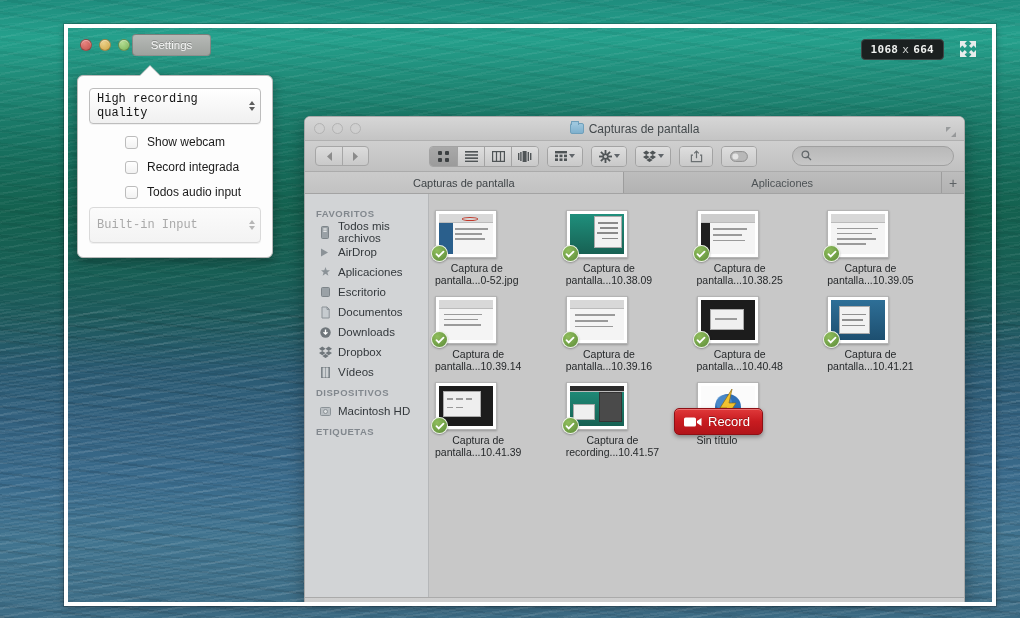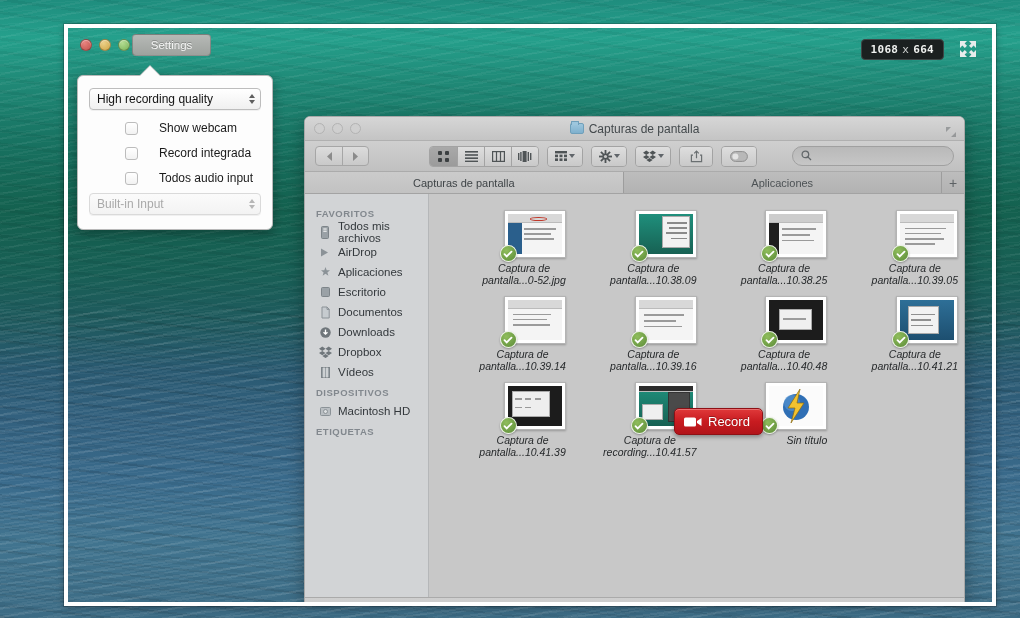--- a/index.html
+++ b/index.html
@@ -117,46 +117,47 @@
   }
   #settings-popover .arrow {
     position: absolute; top: -10px; left: 61px;
     width: 0; height: 0;
     border-left: 11px solid transparent;
     border-right: 11px solid transparent;
     border-bottom: 11px solid #fdfdfd;
     filter: drop-shadow(0 -1px 0 #c2c2c2);
   }
   .sel {
-    width: 100%; height: 22px;
+    width: 100%; height: 36px;
     border: 1px solid #bdbdbd;
     border-radius: 4px;
     background: linear-gradient(to bottom, #ffffff, #f0f0f0);
     display: flex; align-items: center;
     padding: 0 7px;
     font-size: 12px; color: #121212;
     position: relative;
     box-shadow: 0 1px 0 rgba(0,0,0,.05);
+    font-family: Liberation Mono, monospace;
   }
   .sel.disabled { color: #a9a9a9; background: linear-gradient(to bottom,#fbfbfb,#f3f3f3); border-color: #dadada; }
   .sel .stepper {
     position: absolute; right: 5px; top: 50%; transform: translateY(-50%);
     display: flex; flex-direction: column; gap: 2px; line-height: 0;
   }
   .sel .stepper i {
     width: 0; height: 0; display: block;
     border-left: 3.5px solid transparent;
     border-right: 3.5px solid transparent;
   }
   .sel .stepper i.up   { border-bottom: 4px solid #5e5e5e; }
   .sel .stepper i.down { border-top: 4px solid #5e5e5e; }
   .sel.disabled .stepper i.up   { border-bottom-color: #b6b6b6; }
   .sel.disabled .stepper i.down { border-top-color: #b6b6b6; }
 
-  .chk-row { display: flex; align-items: center; gap: 21px; margin: 11px 0 8px 0; padding-left: 36px; }
+  .chk-row { display: flex; align-items: center; gap: 9px; margin: 11px 0 8px 0; padding-left: 36px; }
   .chk-box {
     width: 13px; height: 13px; flex: 0 0 13px;
     border: 1px solid #bcbcbc; border-radius: 3px;
     background: linear-gradient(to bottom,#ffffff,#f2f2f2);
   }
   .chk-label { font-size: 12px; color: #1a1a1a; }
 
   
   #finder {
     position: absolute;
@@ -284,23 +285,22 @@
   #file-area {
     flex: 1; background: #c8c8c8; position: relative; overflow: hidden;
   }
   #file-grid {
     display: grid;
     grid-template-columns: repeat(4, 1fr);
     padding: 10px 6px 0 6px;
     row-gap: 4px;
   }
   .file {
-    display: flex; flex-direction: column; align-items: flex-end;
+    display: flex; flex-direction: column; align-items: flex-start;
     padding-top: 6px;
-    font-style: italic;
   }
   .thumb-wrap { position: relative; width: 62px; height: 48px; }
   .thumb {
     width: 62px; height: 48px;
     background: #ffffff;
     border: 1px solid #b4b4b4;
     box-shadow: 0 1px 2px rgba(0,0,0,.25);
     padding: 3px;
     overflow: hidden;
   }

